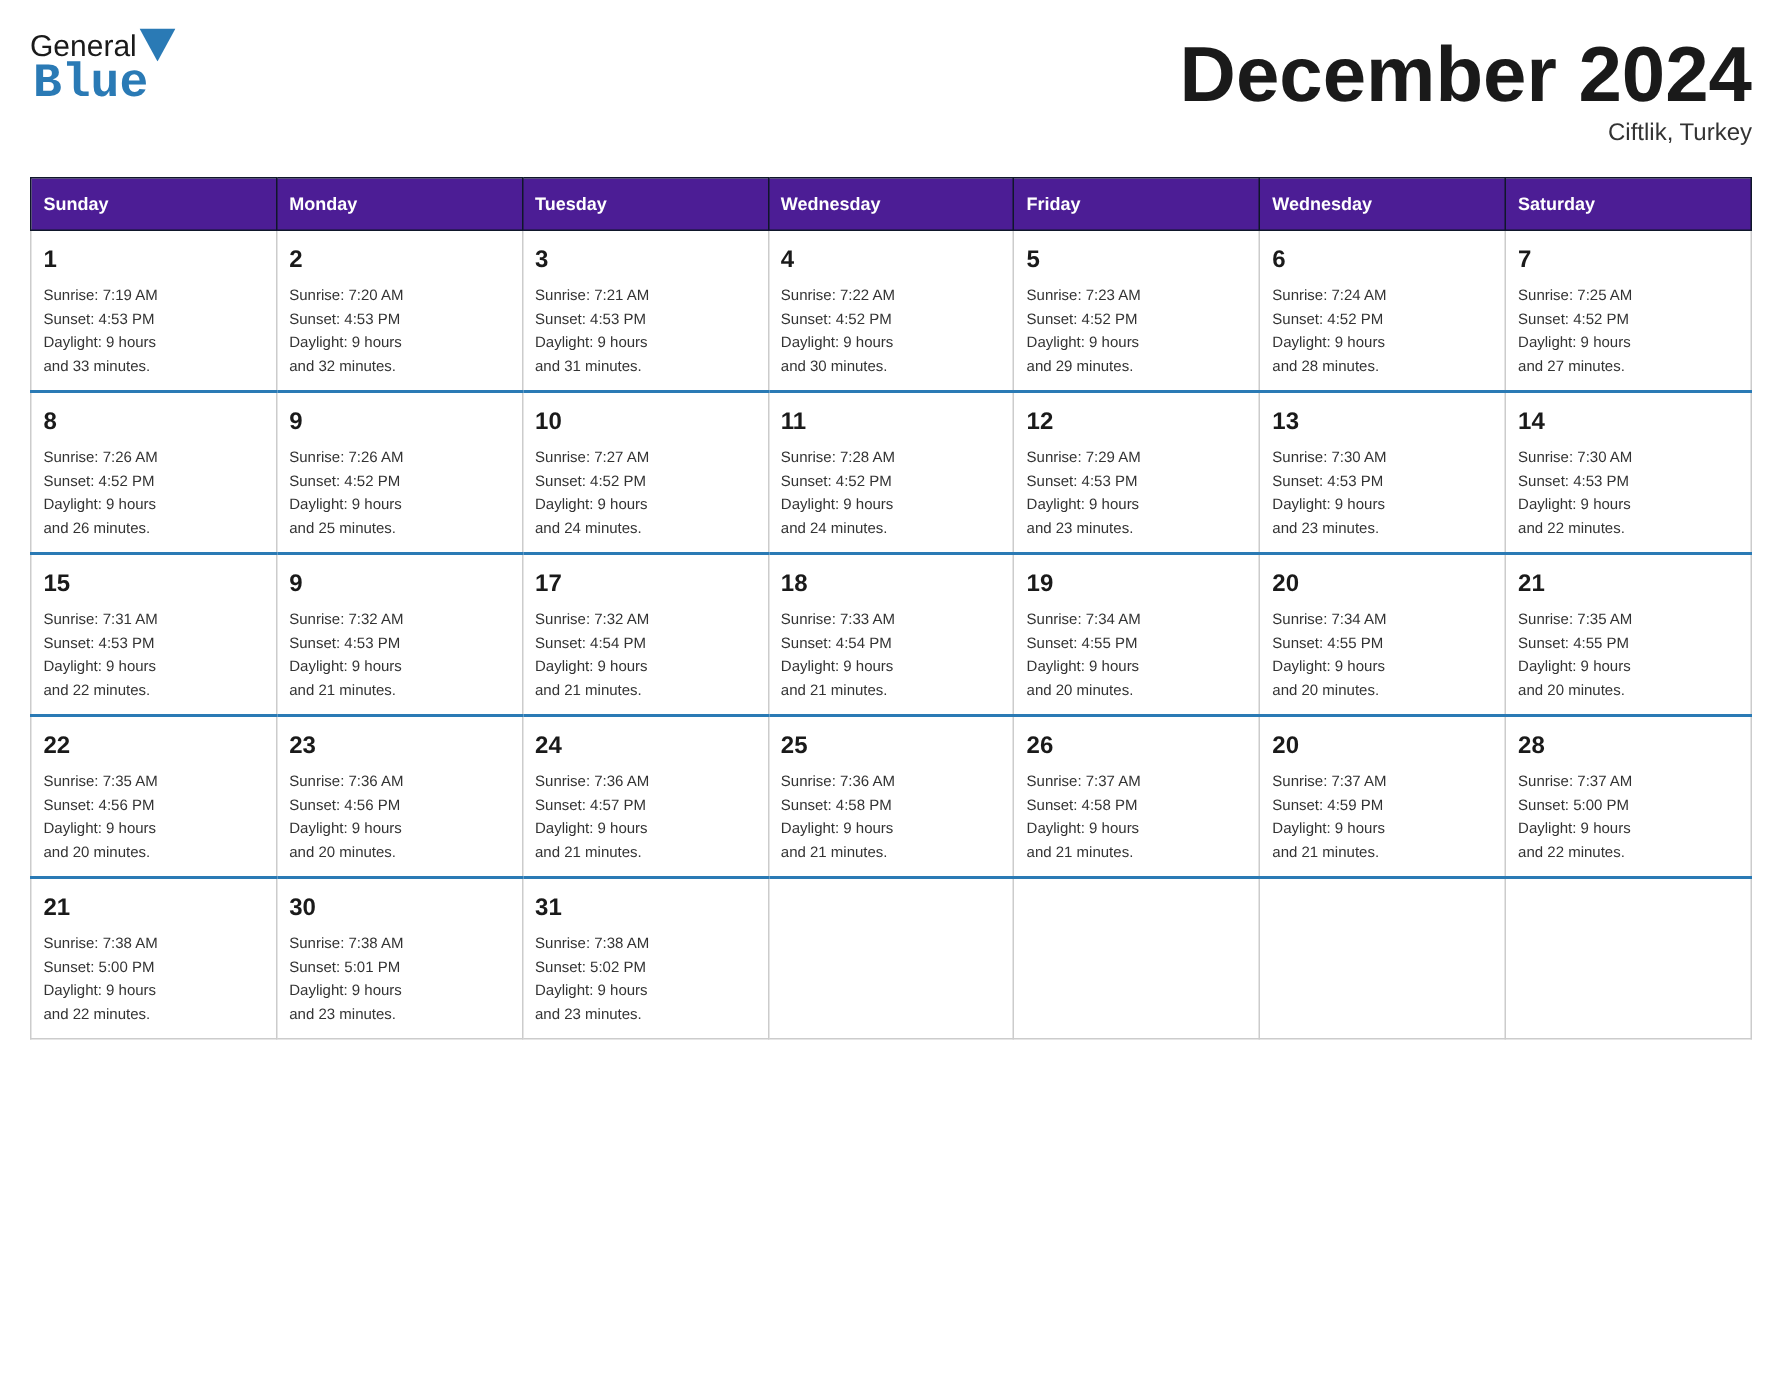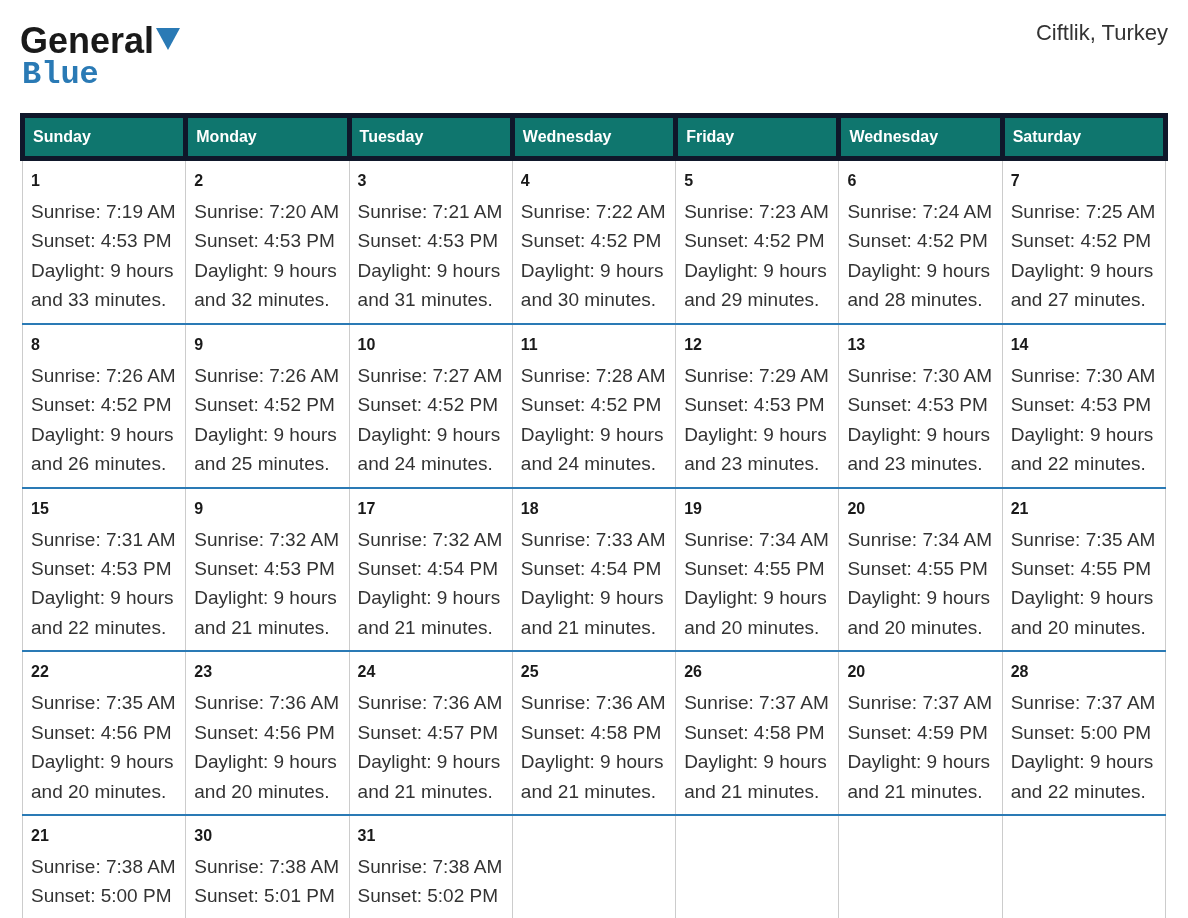--- a/index.html
+++ b/index.html
@@ -23,80 +23,81 @@
     }
     .title-block {
       text-align: right;
     }
     .month-title {
       font-size: 52px;
       font-weight: bold;
       color: #1a1a1a;
     }
     .location {
-      font-size: 22px;
+      font-size: 16px;
       color: #333;
     }
     .calendar-table {
       width: 100%;
       border-collapse: collapse;
       border: 1px solid #ccc;
     }
     .calendar-table th {
-      background-color: #0f766e;
+      background-color: #4c1d95;
       color: #fff;
-      font-size: 16px;
+      font-size: 12px;
       font-weight: bold;
       padding: 10px 8px;
       text-align: left;
-      border: 5px solid #0f172a;
+      border: 1px solid #0f172a;
     }
     .calendar-table td {
       vertical-align: top;
       padding: 8px;
       border: 1px solid #ccc;
       width: 14.28%;
       min-height: 100px;
       font-size: 13px;
       color: #333;
       line-height: 1.5;
     }
     .day-number {
       font-size: 16px;
       font-weight: bold;
       color: #1a1a1a;
       display: block;
       margin-bottom: 4px;
     }
     .day-info {
-      font-size: 19px;
+      font-size: 10px;
       color: #333;
       line-height: 1.55;
     }
     .empty-cell {
       background: #fff;
     }
     .row-separator td {
       border-top: 2px solid #2a7ab5;
     }
   </style>
 </head>
 <body>
 
 <div class="header">
   <div class="logo">
     <div style="display:flex; align-items:center;">
-      <span style="font-size:36px; font-weight:bold; color:#1a1a1a; font-family:Arial,sans-serif;">General</span>
+      <span style="font-size:20px; font-weight:normal; color:#1a1a1a; font-family:Arial,sans-serif;">General</span>
       <svg width="24" height="22" viewBox="0 0 24 22" style="margin-left:2px; margin-top:-4px;">
         <polygon points="0,0 24,0 12,22" fill="#2a7ab5"></polygon>
       </svg>
     </div>
     <div style="font-size:32px; font-weight:bold; color:#2a7ab5; font-family:Liberation Mono, monospace; margin-top:-6px; margin-left:2px;">Blue</div>
   </div>
   <div class="title-block">
+    <div class="month-title">December 2024</div>
     <div class="location">Ciftlik, Turkey</div>
   </div>
 </div>
 
 <table class="calendar-table">
   <thead>
     <tr>
     <th>Sunday</th>
         <th>Monday</th>
         <th>Tuesday</th>

